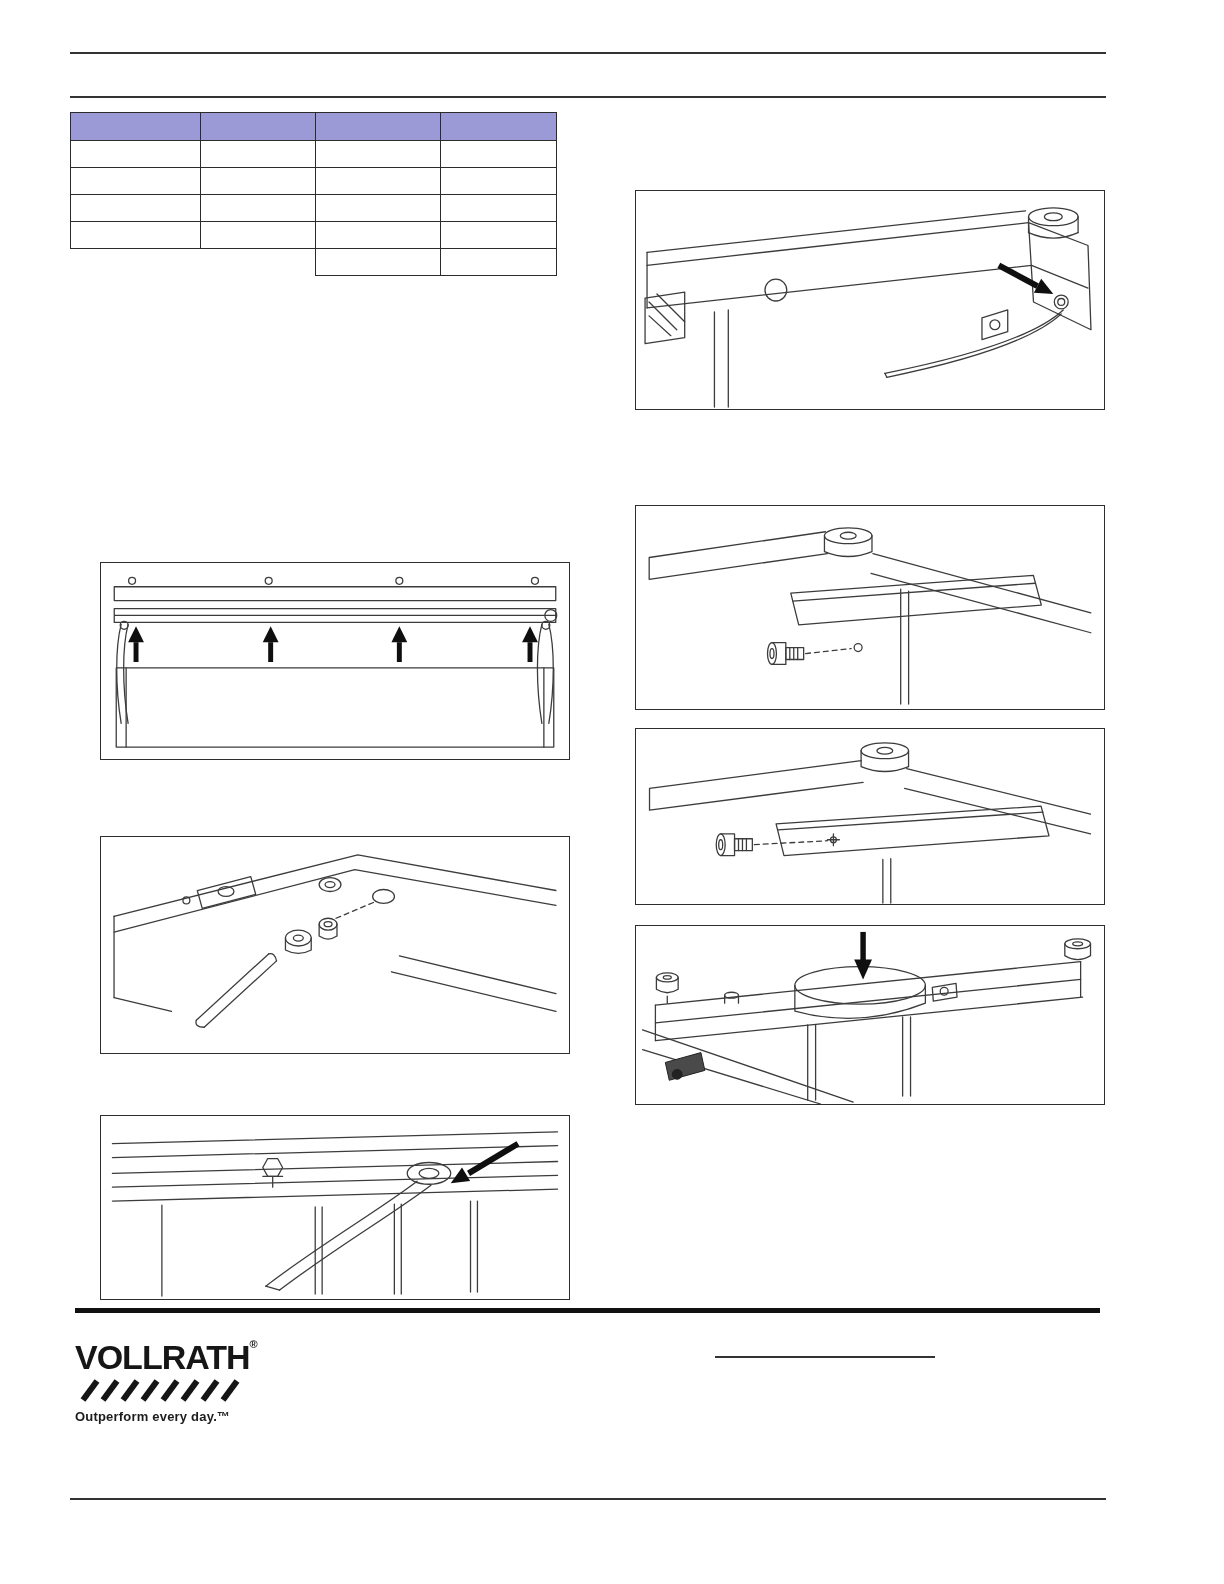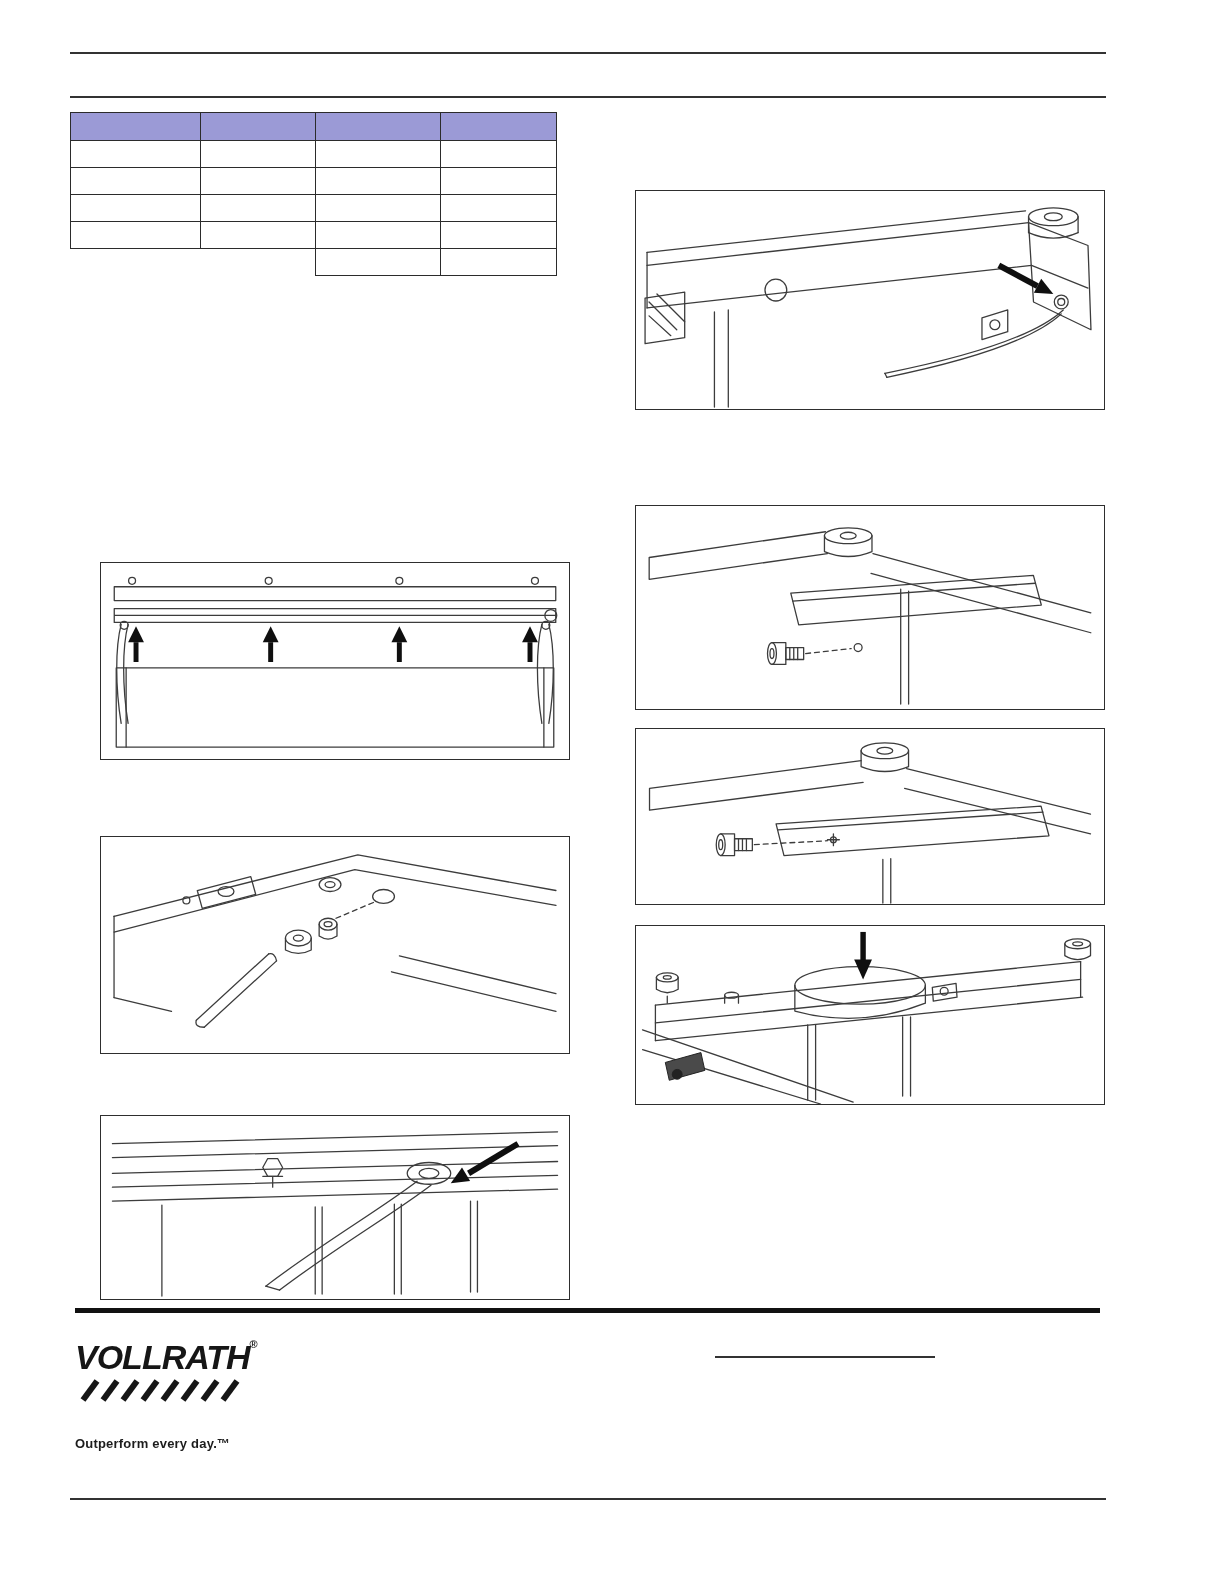--- a/index.html
+++ b/index.html
@@ -22,26 +22,26 @@
   .spec-table td.ghost { border:none; background:transparent; }
 
   
   .fig { position:absolute; border:1px solid #2e2e2e; background:#ffffff; }
   .fig svg { display:block; width:100%; height:100%; }
   .sketch { stroke:#3c3c3c; stroke-width:1.3; fill:none; stroke-linecap:round; stroke-linejoin:round; }
 
   
   .logo { position:absolute; left:75px; top:1340px; width:260px; }
   .brand {
-    font-size:34px; font-weight:bold; font-style:italic; letter-spacing:-1px;
+    font-size:34px; font-weight:bold; letter-spacing:-1px;
     color:#161616; line-height:1; display:inline-block;
   }
   .reg { font-size:11px; font-style:normal; font-weight:bold; vertical-align:top; position:relative; top:-2px; }
   .swoosh { display:block; margin:4px 0 0 4px; }
-  .tagline { margin-top:34px; font-size:13px; font-weight:bold; color:#1c1c1c; letter-spacing:0.2px; }
+  .tagline { margin-top:7px; font-size:13px; font-weight:bold; color:#1c1c1c; letter-spacing:0.2px; }
 </style>
 </head>
 <body>
 
 <div class="rule" style="left:70px; top:52px; width:1036px; height:2px;"></div>
 <div class="rule" style="left:70px; top:96px; width:1036px; height:2px;"></div>
 
 <div class="abs" style="left:70px; top:112px;">
   <table class="spec-table">
     <colgroup>

